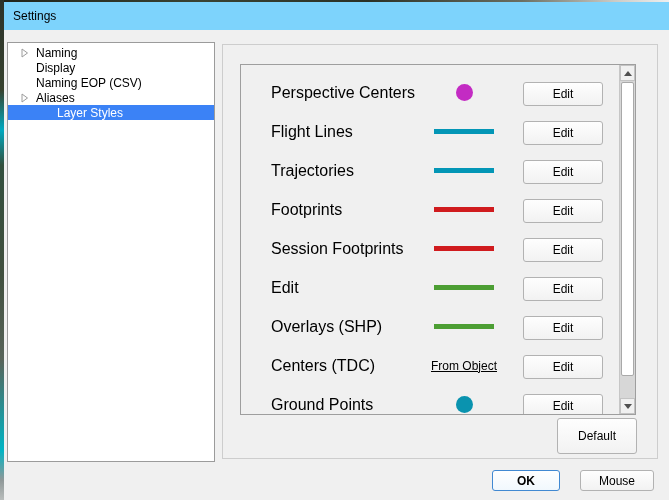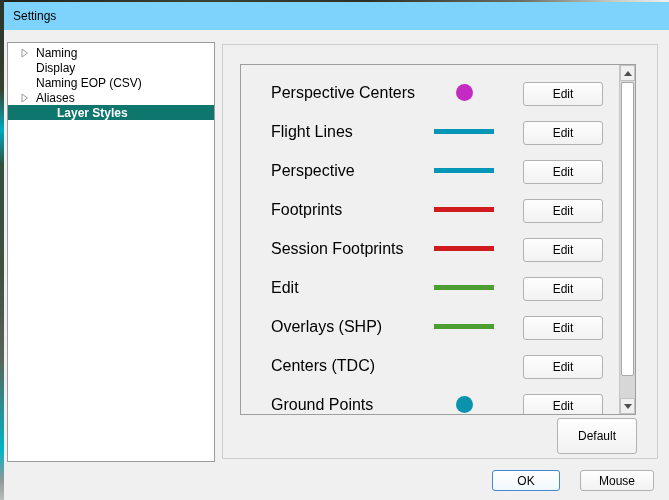--- a/index.html
+++ b/index.html
@@ -20,21 +20,21 @@
     display:flex; align-items:center; justify-content:center; font-size:14px; color:#1b1b1b;
     background:transparent; border:none; padding:0; font-family:inherit; }
 
   .tree-panel { position:absolute; left:7px; top:42px; width:208px; height:420px;
     background:#ffffff; border:1px solid #9b9b9b; box-sizing:border-box; padding-top:2px; overflow:hidden; }
   .tree-item { height:15px; display:flex; align-items:center; font-size:12px; cursor:default; }
   .tree-item .glyph { width:10px; height:10px; margin-left:12px; flex:none; position:relative; }
   .tree-item.indent-1 .glyph { margin-left:33px; }
   .tree-item .glyph svg { position:absolute; left:0; top:0; display:block; }
   .tree-item .tree-label { margin-left:6px; white-space:nowrap; }
-  .tree-item.selected { background:#0f766e; color:#ffffff;font-weight:bold; }
+  .tree-item.selected { background:#3b82f6; color:#ffffff; }
 
   .group-panel { position:absolute; left:222px; top:44px; width:436px; height:415px;
     border:1px solid #cdcdcd; box-sizing:border-box; background:#f0f0f0; }
   .scroll-panel { position:absolute; left:240px; top:64px; width:396px; height:351px;
     border:1px solid #9e9e9e; box-sizing:border-box; overflow:hidden; background:#f0f0f0; }
   .rows { position:absolute; left:0; top:8px; right:16px; }
   .style-row { position:relative; height:39px; }
   .row-label { position:absolute; left:30px; top:50%; transform:translateY(-50%);
     font-size:16px; white-space:nowrap; }
   .swatch-wrap { position:absolute; left:193px; top:0; width:60px; height:39px;
@@ -43,21 +43,21 @@
   .swatch-circle { width:17px; height:17px; border-radius:50%; }
   .swatch-text { font-size:12px; text-decoration:underline; white-space:nowrap; }
 
   .btn { box-sizing:border-box; border:1px solid #b2b2b2; border-radius:3px;
     background:linear-gradient(180deg,#fefefe 0%,#f2f2f2 100%);
     font-family:inherit; font-size:12px; color:#000;
     display:flex; align-items:center; justify-content:center; padding:0; }
   .edit-btn { position:absolute; left:282px; top:9px; width:80px; height:24px; }
   .default-btn { position:absolute; left:557px; top:418px; width:80px; height:36px; }
   .ok-btn { position:absolute; left:492px; top:470px; width:68px; height:21px;
-    border:1px solid #4189d2; background:linear-gradient(180deg,#ffffff 0%,#f1f8fd 100%); }
+    border:1px solid #4189d2; background:linear-gradient(180deg,#ffffff 0%,#f1f8fd 100%);font-weight:bold; }
   .cancel-btn { position:absolute; left:580px; top:470px; width:74px; height:21px; }
 
   .scrollbar { position:absolute; top:0; right:0; bottom:0; width:16px;
     background:#d7d7d7; border-left:1px solid #c6c6c6; box-sizing:border-box; }
   .sb-btn { position:absolute; left:0; width:15px; height:16px; background:#f0f0f0;
     border:1px solid #c3c3c3; box-sizing:border-box;
     display:flex; align-items:center; justify-content:center; padding:0; }
   .sb-up { top:0; }
   .sb-down { bottom:0; }
   .tri-up { width:0; height:0; border-left:4px solid transparent; border-right:4px solid transparent;
@@ -132,21 +132,21 @@
     <button class="btn edit-btn">Edit</button>
   </div>
       <div class="style-row">
     <span class="row-label">Flight Lines</span>
     <span class="swatch-wrap">
           <span class="swatch-line" style="background: rgb(3, 150, 182);"></span>
         </span>
     <button class="btn edit-btn">Edit</button>
   </div>
       <div class="style-row">
-    <span class="row-label">Perspective</span>
+    <span class="row-label">Trajectories</span>
     <span class="swatch-wrap">
           <span class="swatch-line" style="background: rgb(3, 150, 182);"></span>
         </span>
     <button class="btn edit-btn">Edit</button>
   </div>
       <div class="style-row">
     <span class="row-label">Footprints</span>
     <span class="swatch-wrap">
           <span class="swatch-line" style="background: rgb(208, 27, 30);"></span>
         </span>
@@ -168,20 +168,23 @@
   </div>
       <div class="style-row">
     <span class="row-label">Overlays (SHP)</span>
     <span class="swatch-wrap">
           <span class="swatch-line" style="background: rgb(76, 158, 51);"></span>
         </span>
     <button class="btn edit-btn">Edit</button>
   </div>
       <div class="style-row">
     <span class="row-label">Centers (TDC)</span>
+    <span class="swatch-wrap">
+          <span class="swatch-text">From Object</span>
+        </span>
     <button class="btn edit-btn">Edit</button>
   </div>
       <div class="style-row">
     <span class="row-label">Ground Points</span>
     <span class="swatch-wrap">
           <span class="swatch-circle" style="background: rgb(10, 147, 175);"></span>
         </span>
     <button class="btn edit-btn">Edit</button>
   </div>
     </div>

